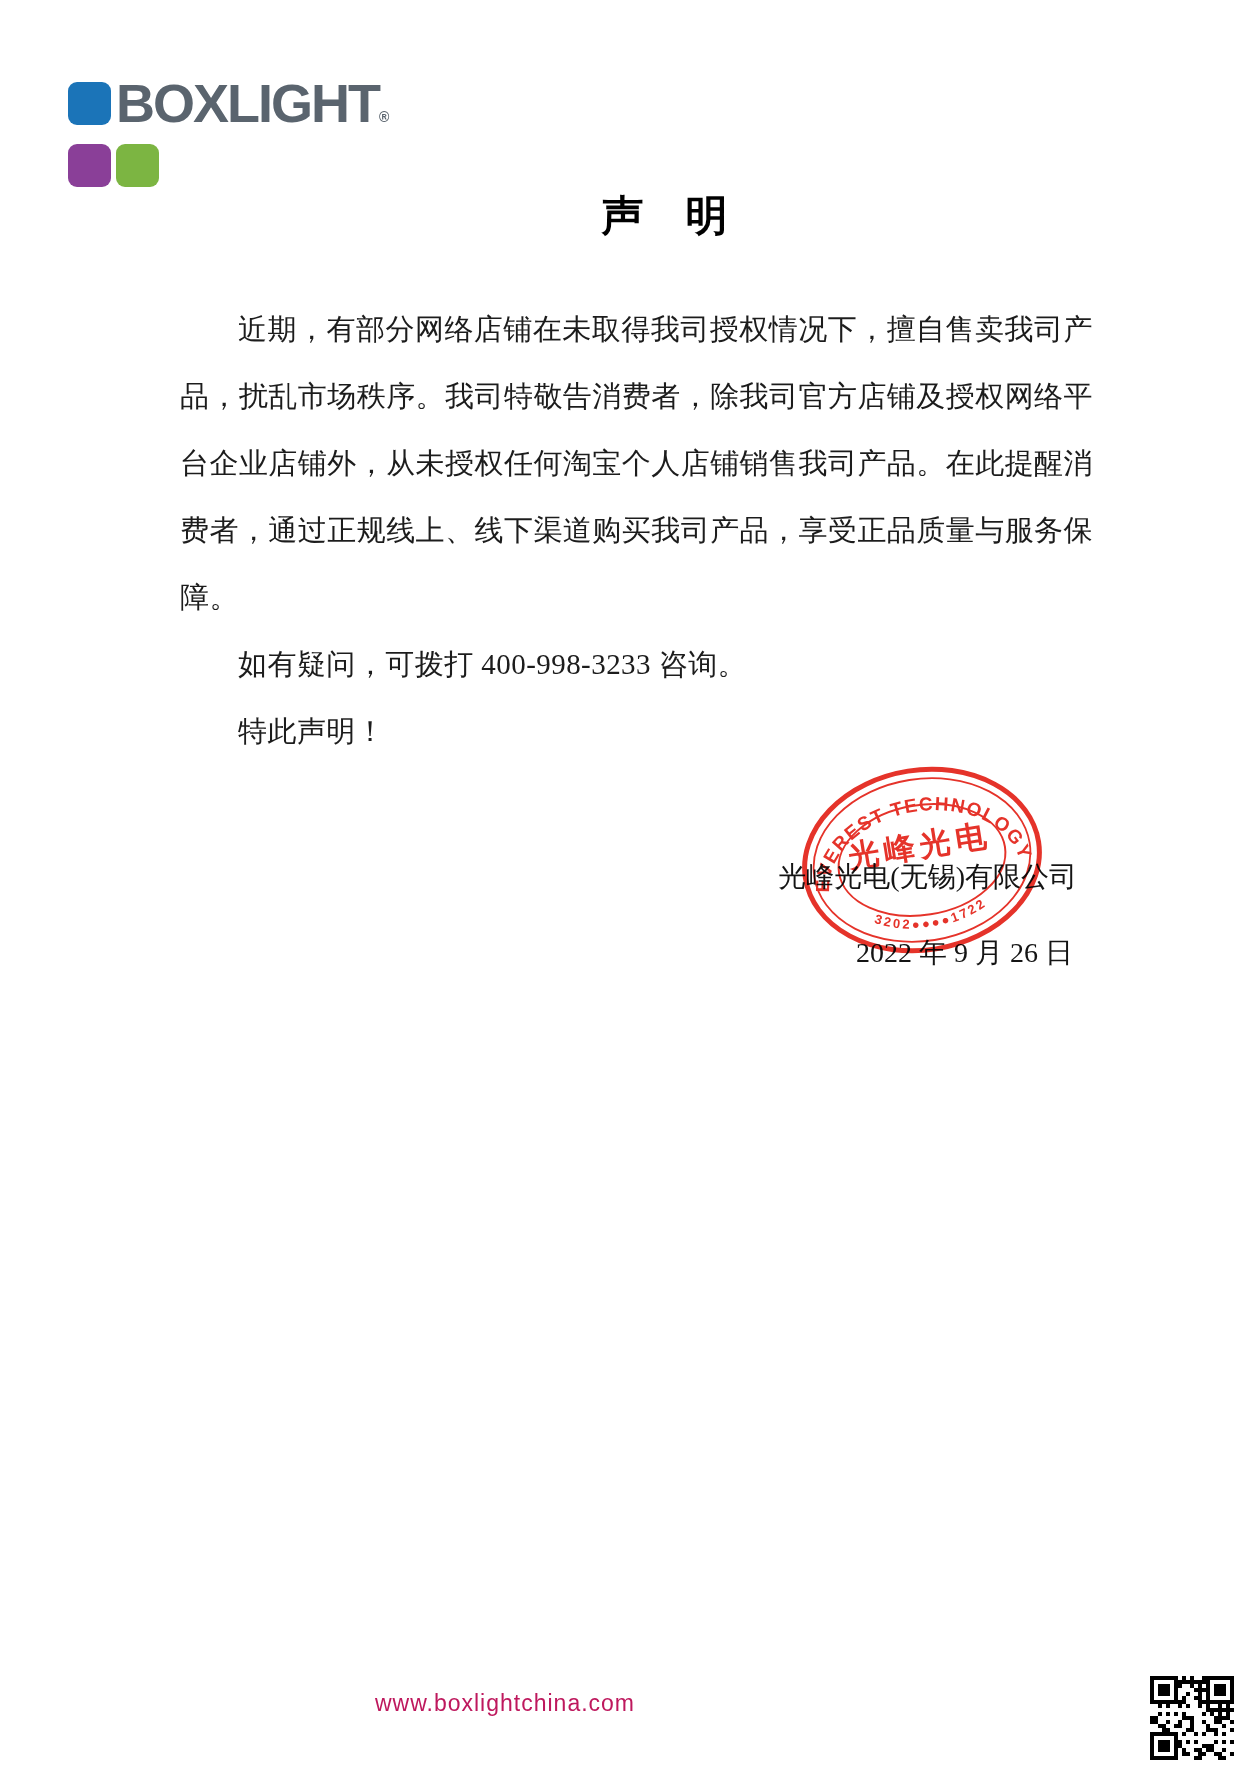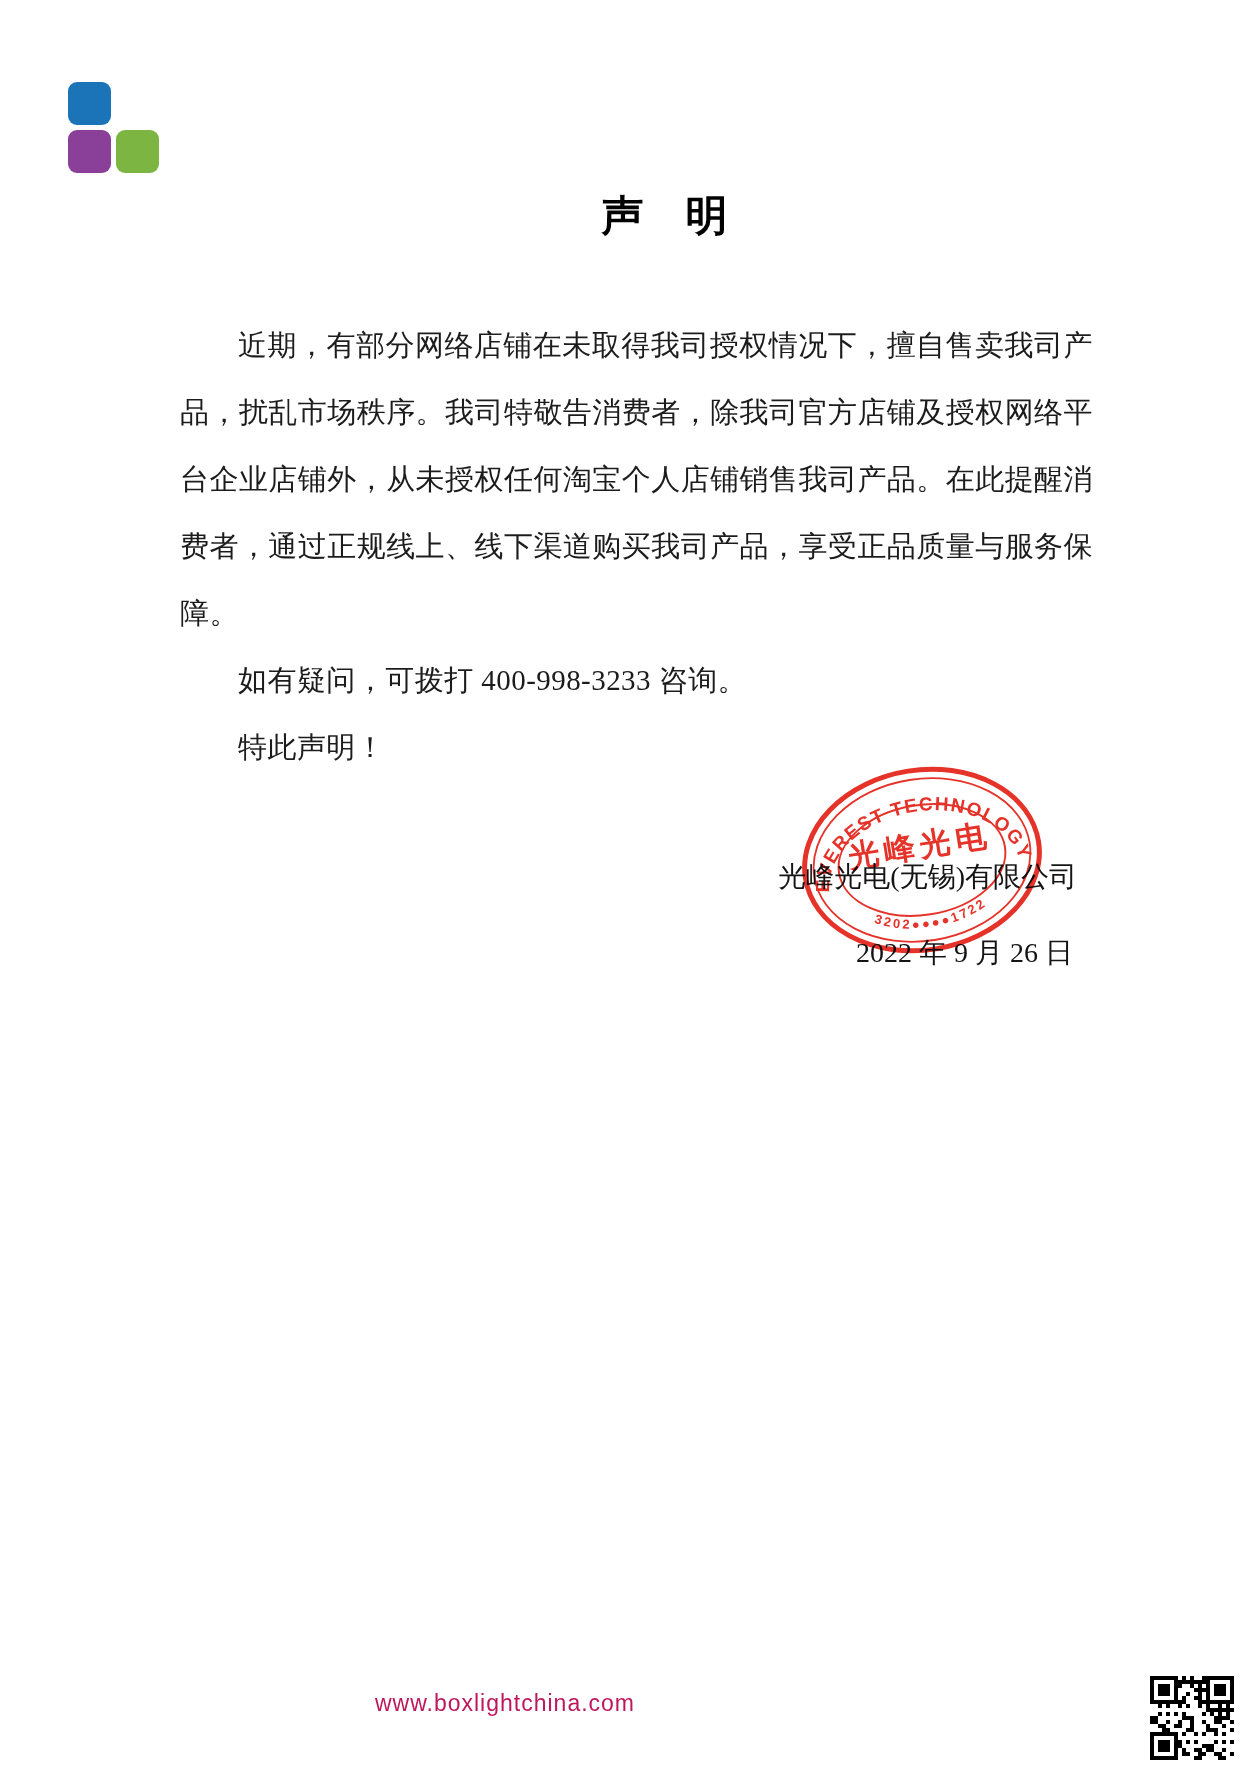--- a/index.html
+++ b/index.html
@@ -29,21 +29,21 @@
   .logo-row2{display:flex;gap:5px;margin-top:5px;}
 
   
   .doc-title{
     position:absolute;top:188px;left:0;width:100%;
     text-align:center;font-size:42px;font-weight:bold;color:#000;padding-left:40px;
   }
 
   
   .body-text{
-    position:absolute;left:180px;top:312px;width:913px;
+    position:absolute;left:180px;top:296px;width:913px;
     font-size:29px;line-height:67px;
     text-align:justify;letter-spacing:0.45px;
   }
   .body-text p{margin:0;text-indent:2em;}
 
   
   .signature{
     position:absolute;top:858px;right:172px;
     text-align:right;font-size:28px;color:#141414;z-index:1;
   }
@@ -70,20 +70,21 @@
   }
 </style>
 </head>
 <body>
 
 <div class="page">
 
   <div class="logo">
     <div class="logo-row1">
       <div class="sq sq-blue"></div>
+      <div class="brand"><span>BOXLIGHT</span><span class="brand-reg">®</span></div>
     </div>
     <div class="logo-row2">
       <div class="sq sq-purple"></div>
       <div class="sq sq-green"></div>
     </div>
   </div>
 
   <div class="doc-title">声　明</div>
 
   <div class="body-text">

